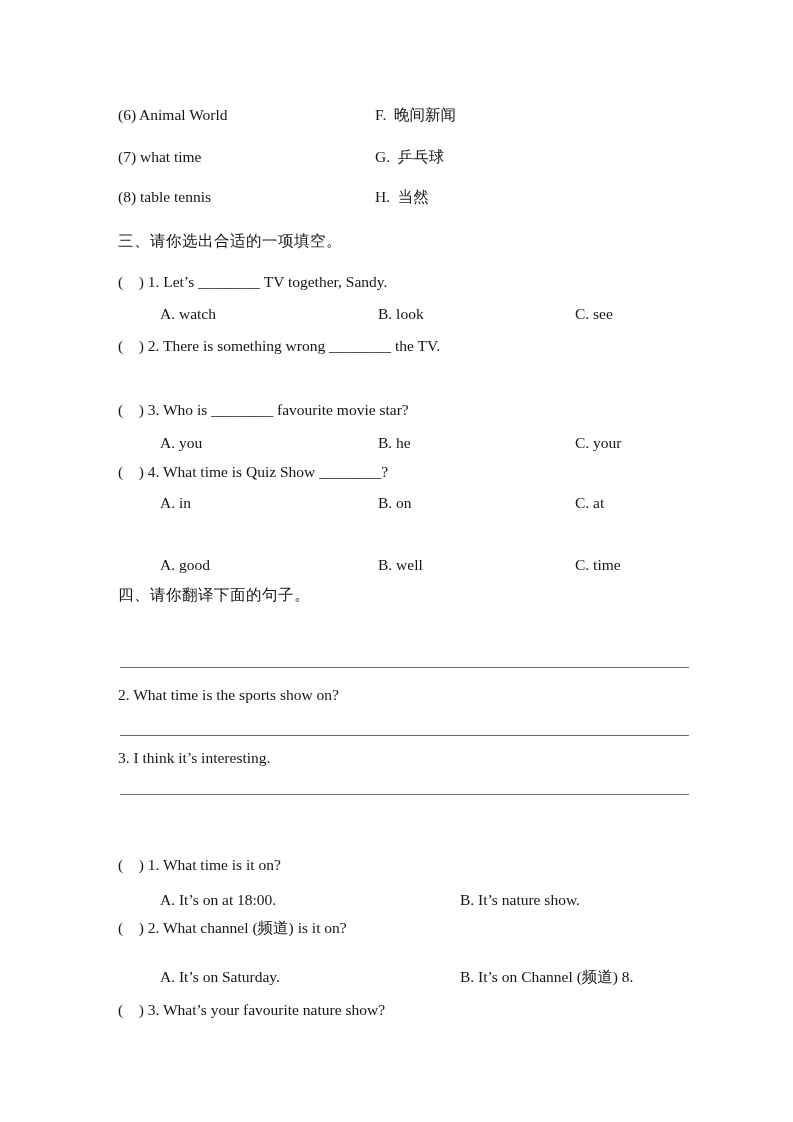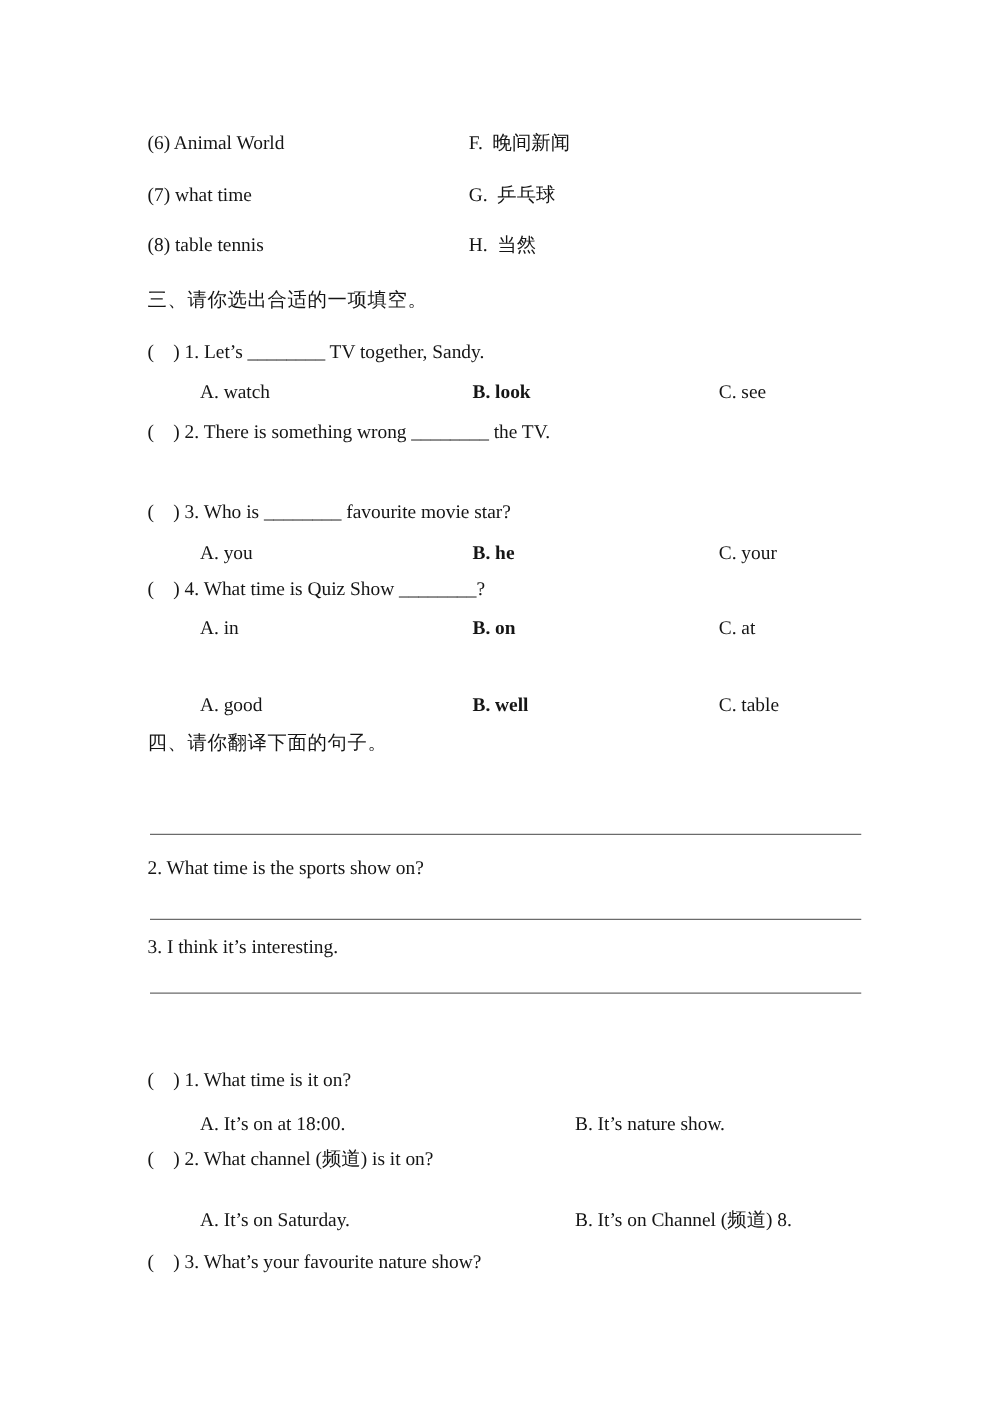--- a/index.html
+++ b/index.html
@@ -25,21 +25,21 @@
     height: 20px;
   }
   .row span {
     position: absolute;
     top: 0;
     white-space: pre;
   }
   .x118 { left: 118px; }
   .x160 { left: 160px; }
   .x375 { left: 375px; text-align: center; }
-  .x378 { left: 378px; font-weight: bold; }
+  .x378 { left: 378px; }
   .x460 { left: 460px; }
   .x575 { left: 575px; }
   .cn-title {
     font-family: "Liberation Sans", sans-serif;
     letter-spacing: 0.5px;
     text-align: right;
   }
   .hline {
     position: absolute;
     left: 120px;
@@ -97,21 +97,21 @@
   </div>
   <div class="row" style="top:493px">
     <span class="x160">A. in</span>
     <span class="x378">B. on</span>
     <span class="x575">C. at</span>
   </div>
 
   <div class="row" style="top:555px">
     <span class="x160">A. good</span>
     <span class="x378">B. well</span>
-    <span class="x575">C. table</span>
+    <span class="x575">C. time</span>
   </div>
 
   <div class="row" style="top:585px">
     <span class="x118 cn-title">四、请你翻译下面的句子。</span>
   </div>
 
   <div class="hline" style="top:667px"></div>
 
   <div class="row" style="top:685px">
     <span class="x118">2. What time is the sports show on?</span>

